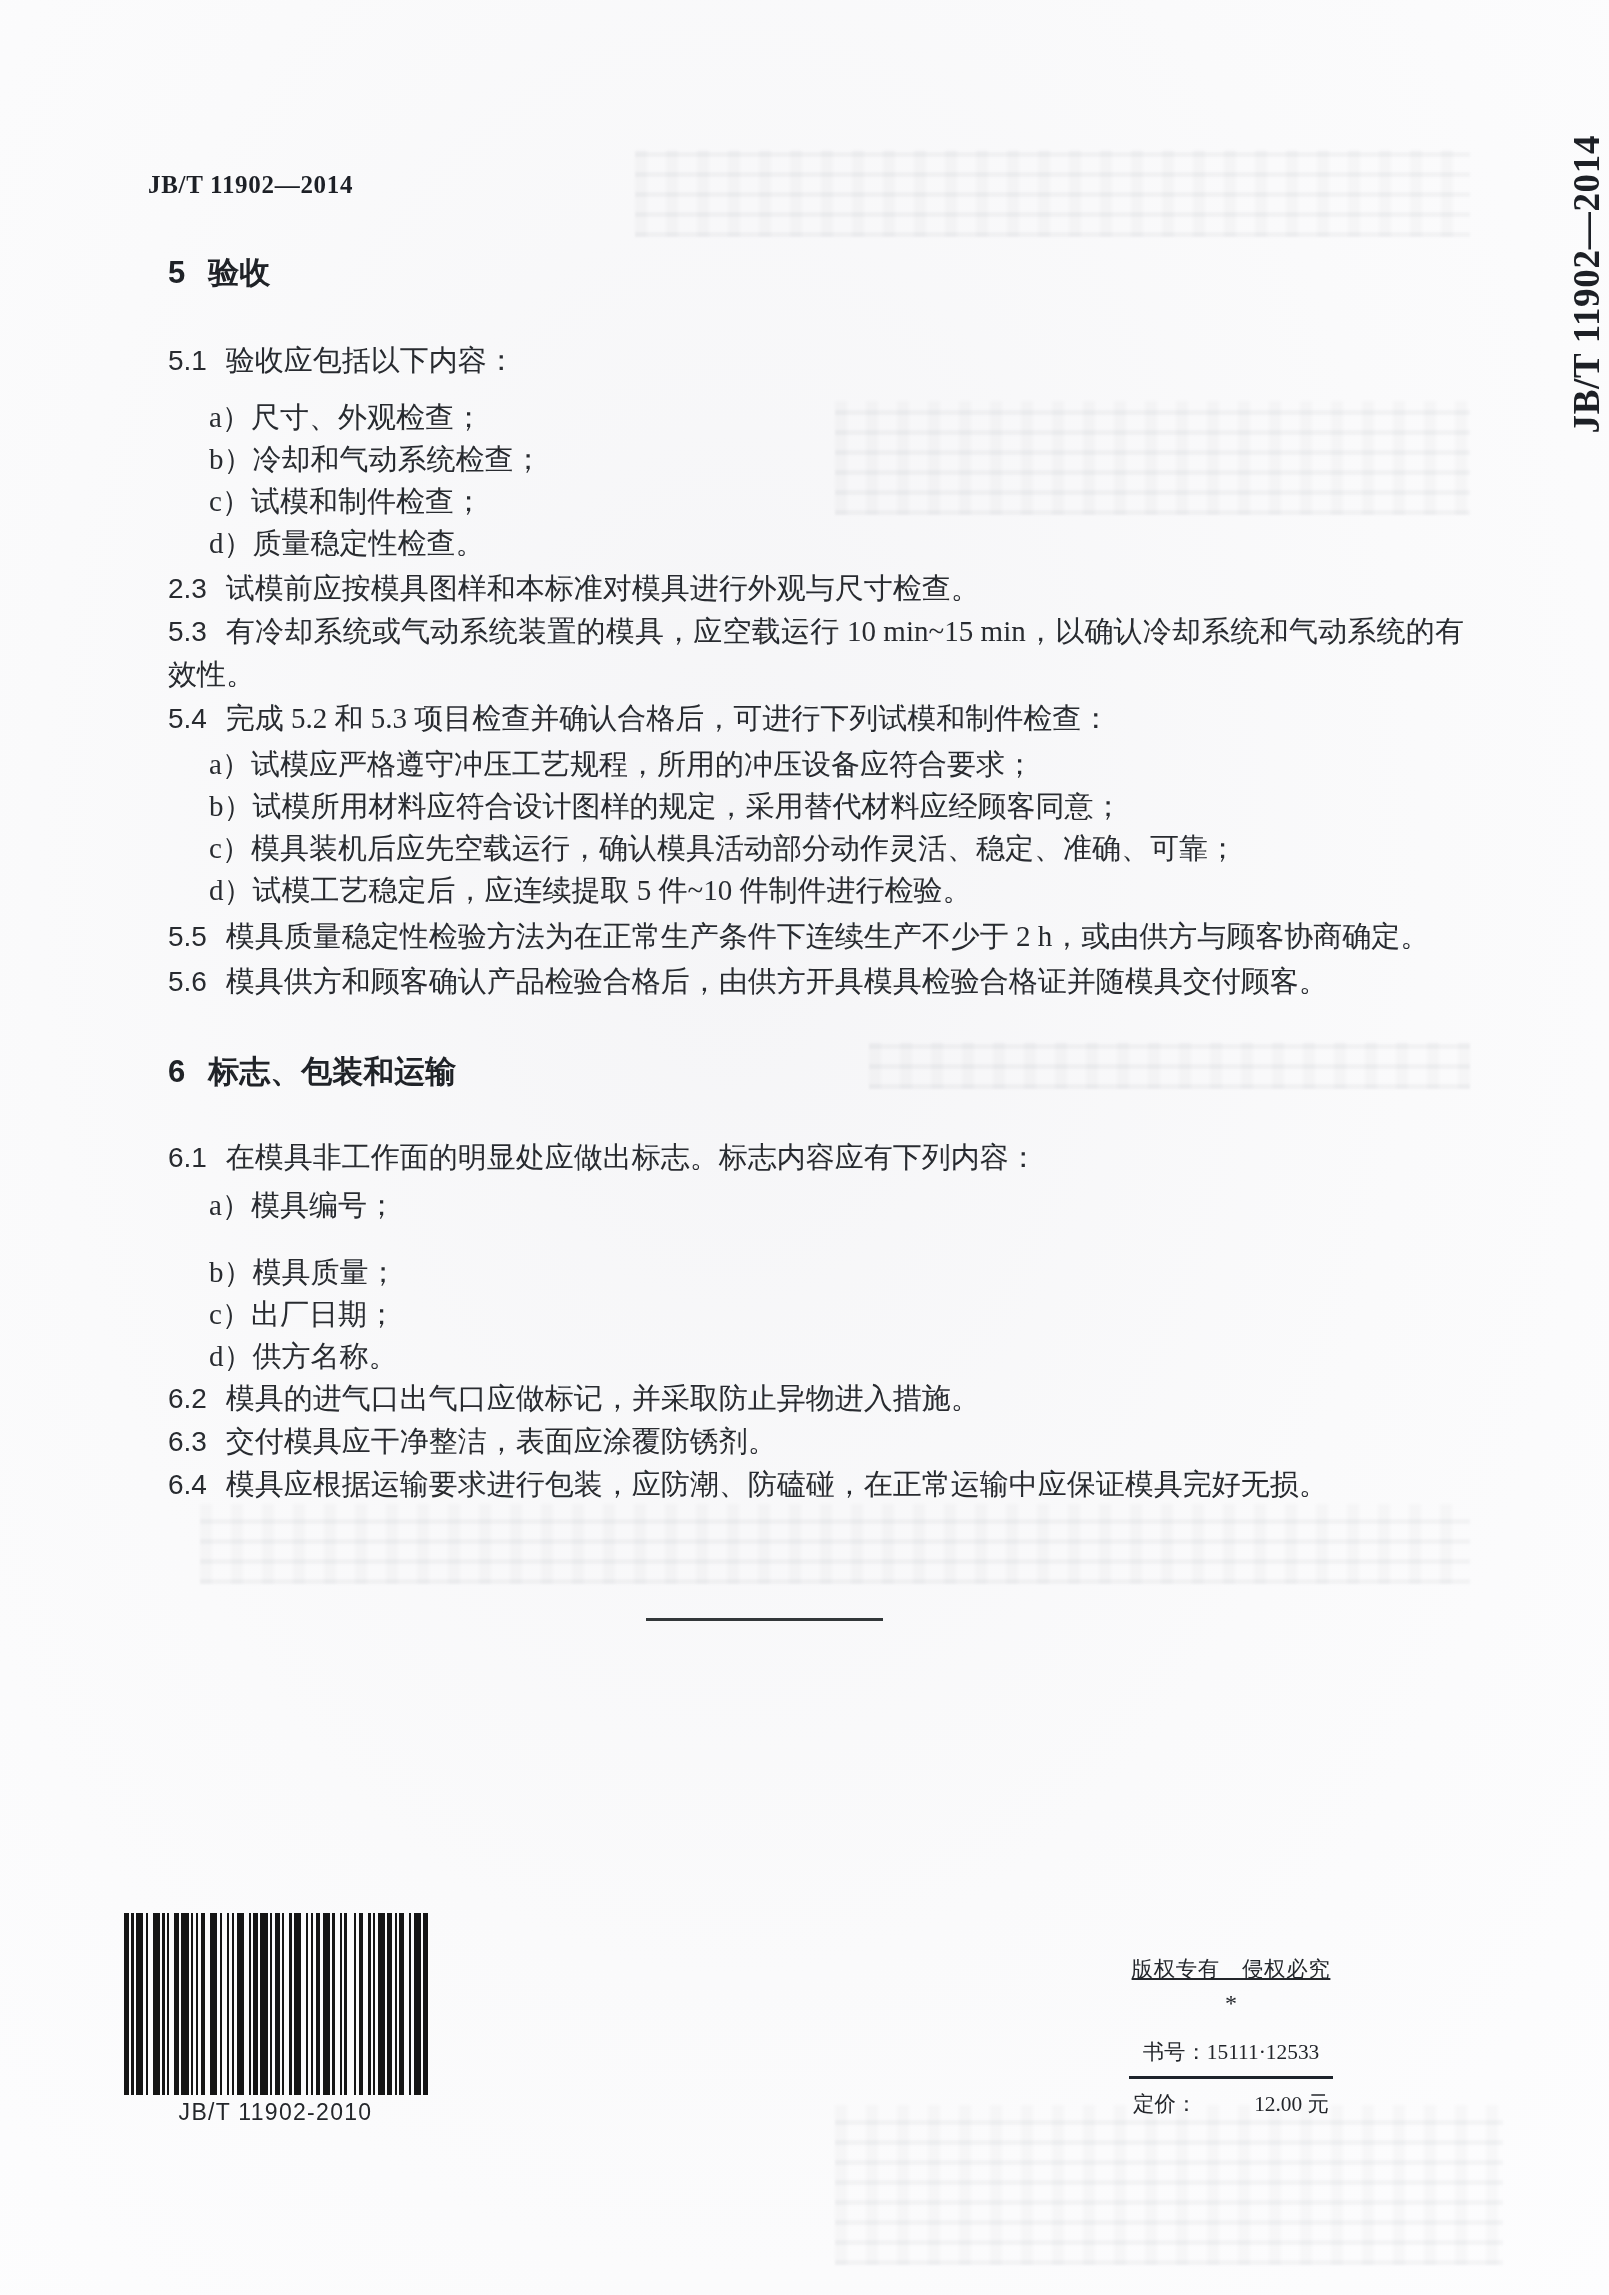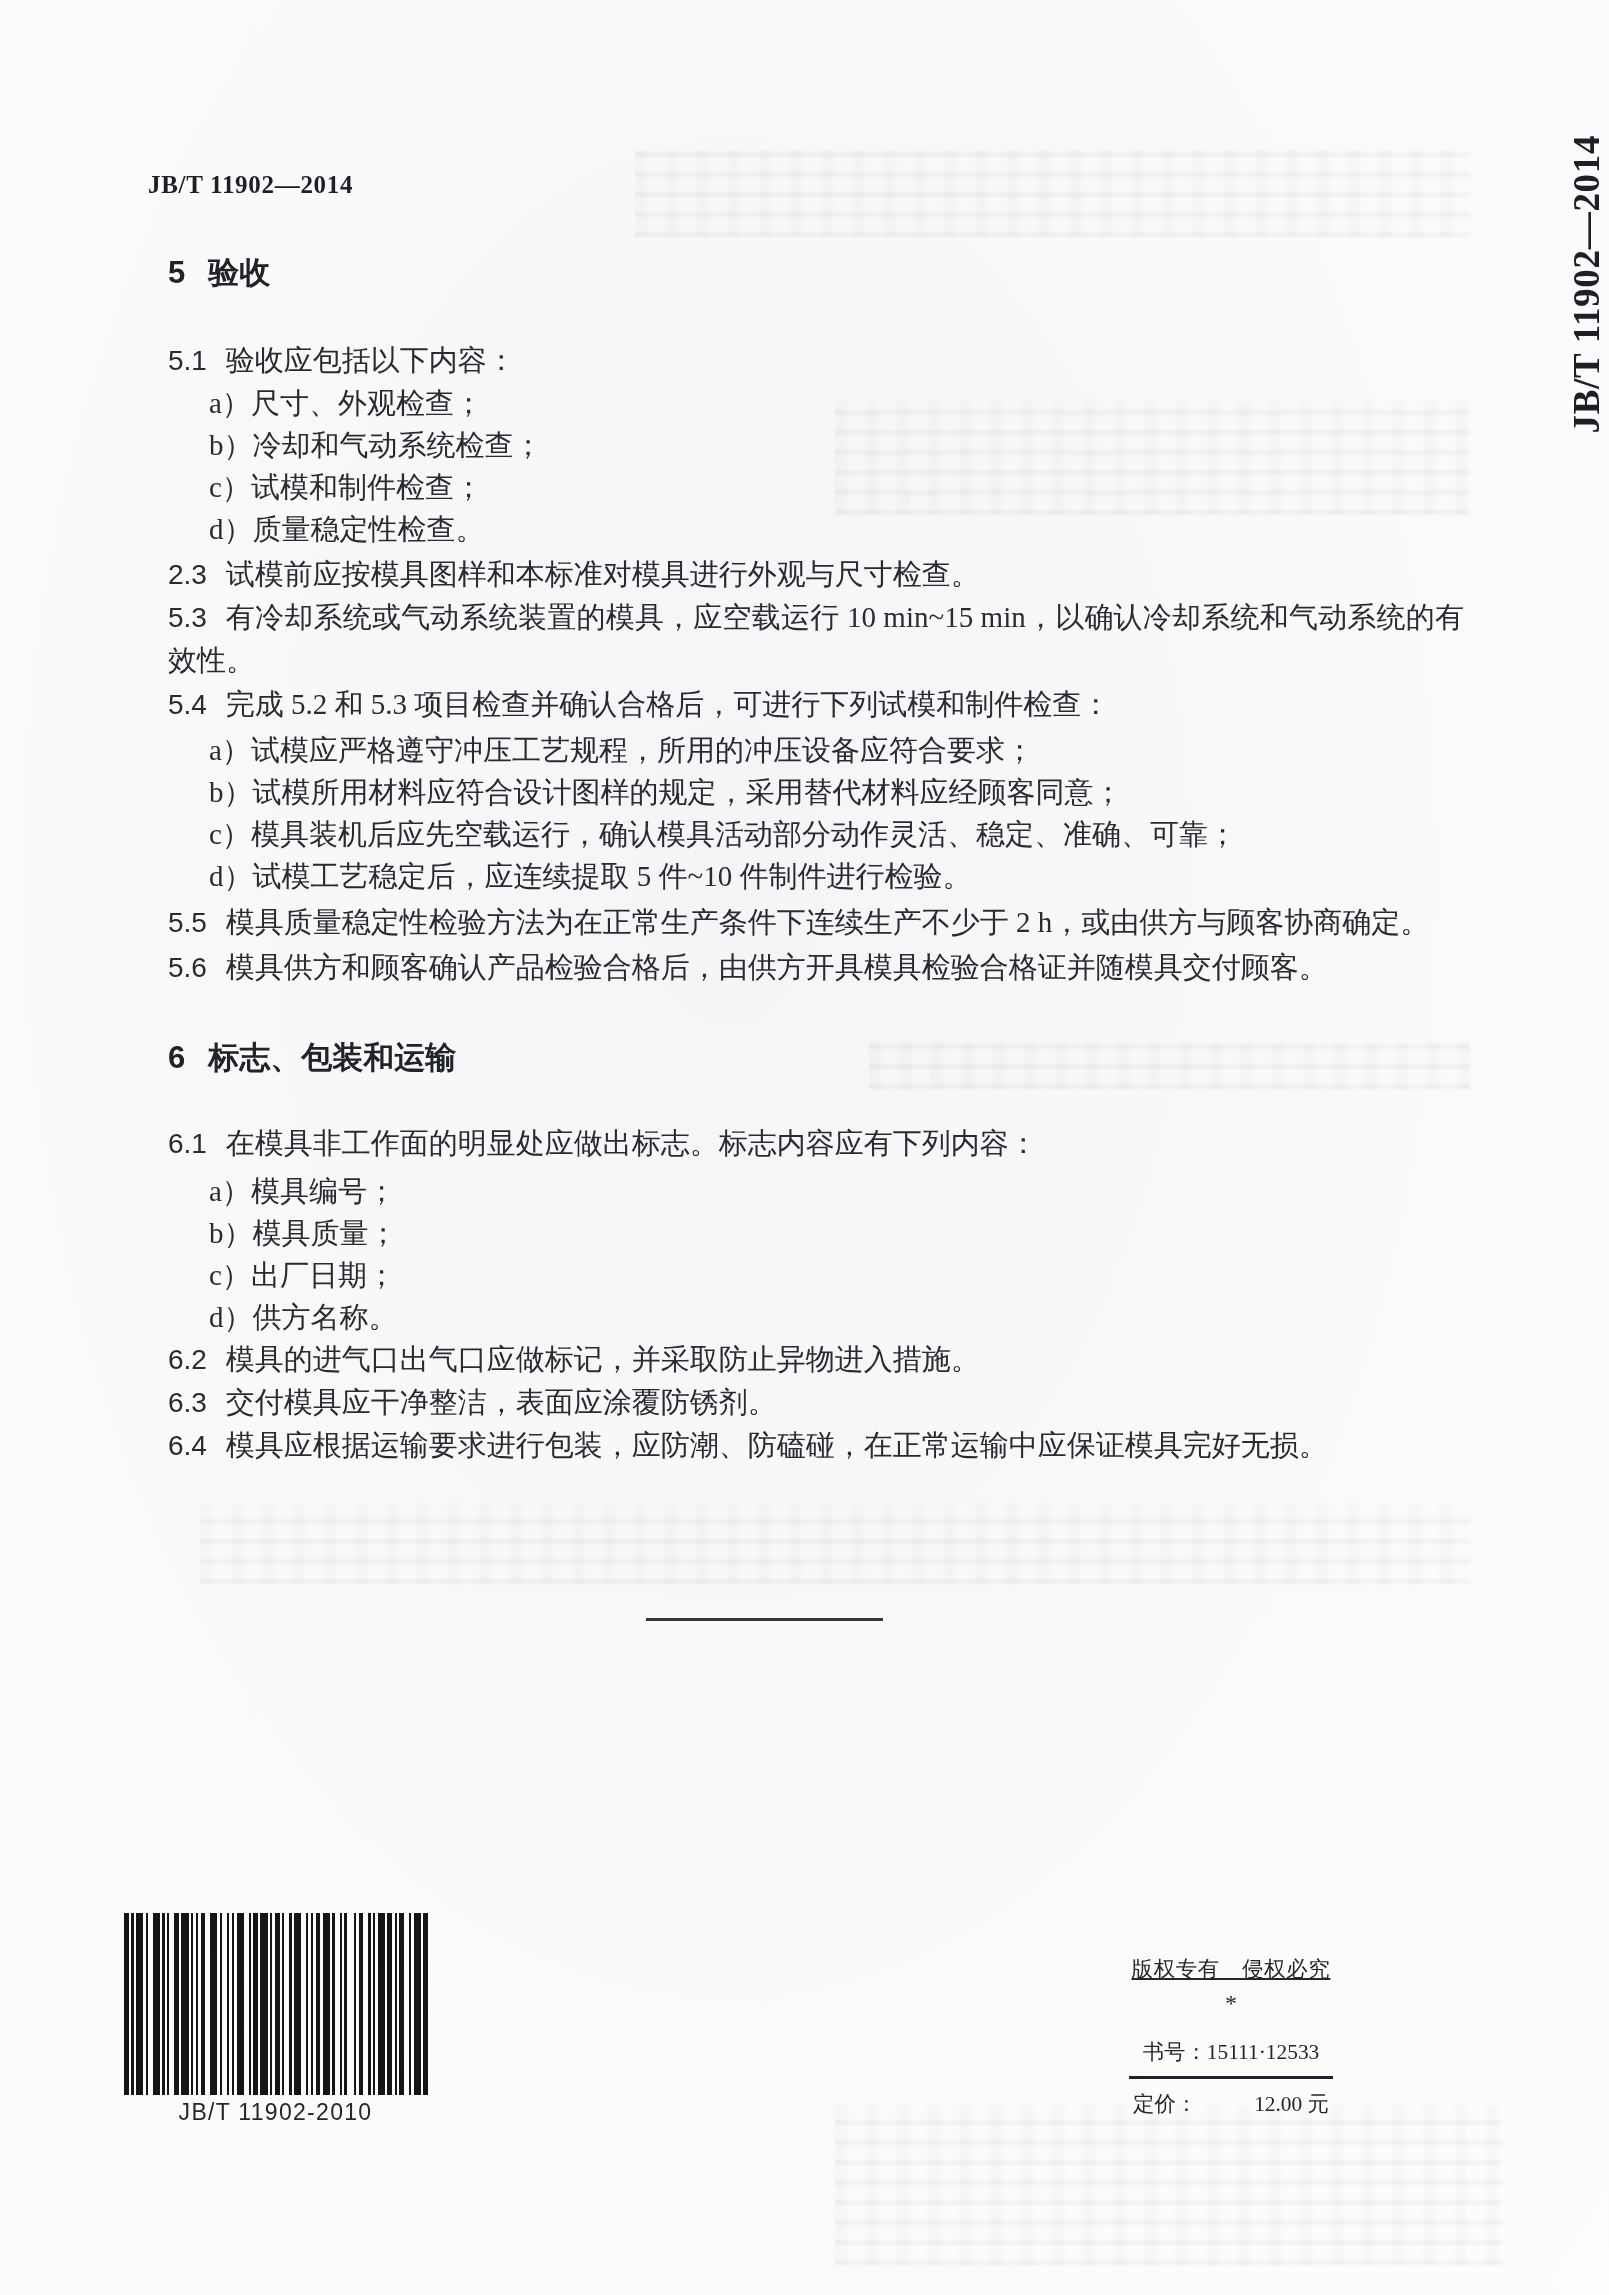--- a/index.html
+++ b/index.html
@@ -85,21 +85,21 @@
 
   <div class="content">
 
     <p class="sec-heading">
       <span class="hnum">5</span><span>验收</span>
     </p>
 
     <p class="clause" style="margin-top:45px;">
       <span class="cnum">5.1</span><span>验收应包括以下内容：</span>
     </p>
-    <p class="item" style="margin-top:0;">
+    <p class="item" style="margin-top:14px;">
       <span>a）</span><span>尺寸、外观检查；</span>
     </p>
     <p class="item">
       <span>b）</span><span>冷却和气动系统检查；</span>
     </p>
     <p class="item">
       <span>c）</span><span>试模和制件检查；</span>
     </p>
     <p class="item">
       <span>d）</span><span>质量稳定性检查。</span>
@@ -139,21 +139,21 @@
     <p class="sec-heading" style="margin-top:48px;">
       <span class="hnum">6</span><span>标志、包装和运输</span>
     </p>
 
     <p class="clause" style="margin-top:43px;">
       <span class="cnum">6.1</span><span>在模具非工作面的明显处应做出标志。标志内容应有下列内容：</span>
     </p>
     <p class="item" style="margin-top:4.7px;">
       <span>a）</span><span>模具编号；</span>
     </p>
-    <p class="item" style="margin-top:0;">
+    <p class="item" style="margin-top:25px;">
       <span>b）</span><span>模具质量；</span>
     </p>
     <p class="item">
       <span>c）</span><span>出厂日期；</span>
     </p>
     <p class="item">
       <span>d）</span><span>供方名称。</span>
     </p>
 
     <p class="clause">

